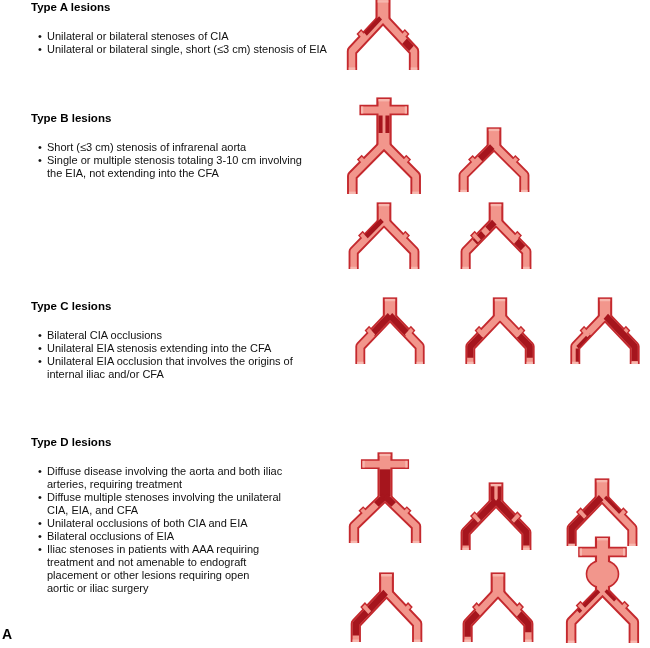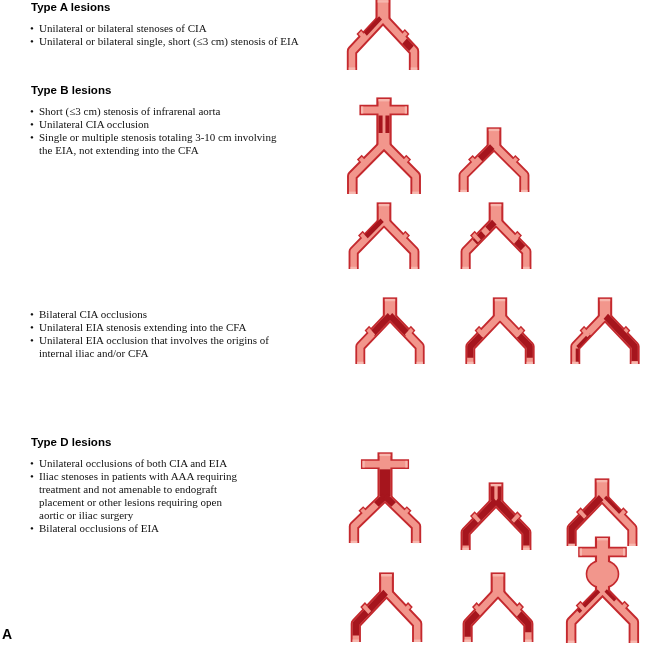--- a/index.html
+++ b/index.html
@@ -1,67 +1,71 @@
 <!DOCTYPE html>
 <html><head>
 <meta charset="utf-8">
 <style>
   html,body{margin:0;padding:0;background:#fff;}
   .page{position:relative;width:650px;height:648px;background:#fff;overflow:hidden;
         font-family:"Liberation Sans",sans-serif;color:#111;}
   .txt{position:absolute;left:22px;}
   .txt h3{margin:0 0 1px 9px;font-size:11.5px;line-height:13px;font-weight:bold;color:#000;}
-  .txt ul{list-style:none;margin:8px;padding:0;font-family:Liberation Serif, serif;}
+  .txt ul{list-style:none;margin:16px;padding:0;}
   .txt li{position:relative;padding-left:9px;font-size:11px;line-height:13px;white-space:pre-line;}
   .txt li::before{content:"\2022";position:absolute;left:0;top:0;}
   .figlabel{position:absolute;left:2px;top:626px;font-size:14px;font-weight:bold;color:#000;}
   .fig{position:absolute;}
   .fig svg{width:100%;height:100%;display:block;overflow:visible;}
 </style>
 </head>
 <body>
 
 <div class="page">
 
   <section class="txt" style="top:1px">
     <h3>Type A lesions</h3>
     <ul>
       <li>Unilateral or bilateral stenoses of CIA</li>
       <li>Unilateral or bilateral single, short (≤3 cm) stenosis of EIA</li>
     </ul>
   </section>
 
-  <section class="txt" style="top:84px">
+  <section class="txt" style="top:112px">
     <h3>Type B lesions</h3>
     <ul>
       <li>Short (≤3 cm) stenosis of infrarenal aorta</li>
-      <li>Unilateral CIA occlusion</li>
       <li>Single or multiple stenosis totaling 3-10 cm involving
 the EIA, not extending into the CFA</li>
     </ul>
   </section>
 
   <section class="txt" style="top:300px">
+    <h3>Type C lesions</h3>
     <ul>
       <li>Bilateral CIA occlusions</li>
       <li>Unilateral EIA stenosis extending into the CFA</li>
       <li>Unilateral EIA occlusion that involves the origins of
 internal iliac and/or CFA</li>
     </ul>
   </section>
 
   <section class="txt" style="top:436px">
     <h3>Type D lesions</h3>
     <ul>
+      <li>Diffuse disease involving the aorta and both iliac
+arteries, requiring treatment</li>
+      <li>Diffuse multiple stenoses involving the unilateral
+CIA, EIA, and CFA</li>
       <li>Unilateral occlusions of both CIA and EIA</li>
+      <li>Bilateral occlusions of EIA</li>
       <li>Iliac stenoses in patients with AAA requiring
 treatment and not amenable to endograft
 placement or other lesions requiring open
 aortic or iliac surgery</li>
-      <li>Bilateral occlusions of EIA</li>
     </ul>
   </section>
 
   <div class="figlabel">A</div>
 
   <div class="fig" style="left:336px;top:-3px;width:94px;height:75px">
       <svg viewBox="0 0 100 72" preserveAspectRatio="none">
         <path d="M50,1.4 L50,26" fill="none" stroke="#C4292E" stroke-width="16" stroke-linejoin="round" stroke-linecap="butt"></path>
         <path d="M50,20 L17,52 L17,70" fill="none" stroke="#C4292E" stroke-width="11" stroke-linejoin="round" stroke-linecap="butt"></path>
         <path d="M50,20 L83,52 L83,70" fill="none" stroke="#C4292E" stroke-width="11" stroke-linejoin="round" stroke-linecap="butt"></path>

